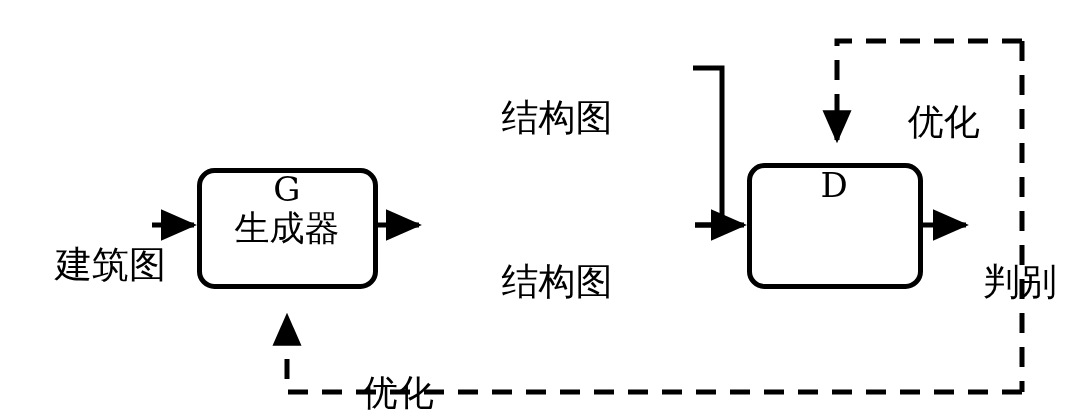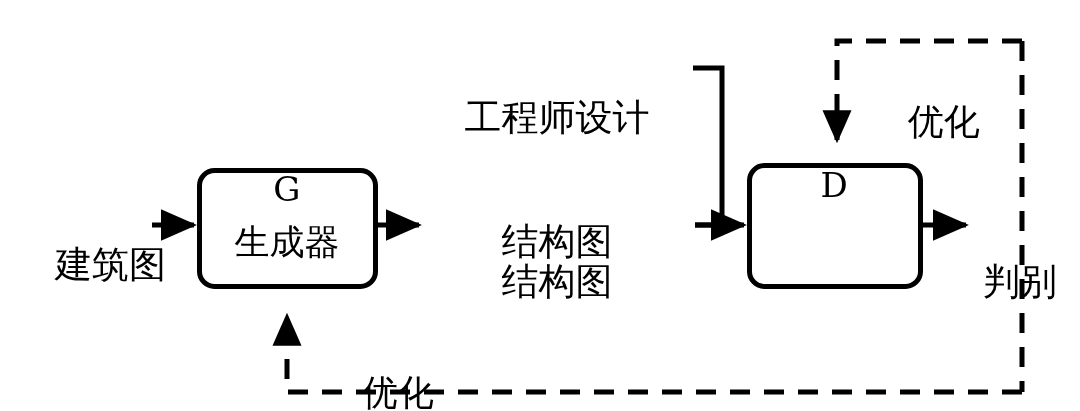--- a/index.html
+++ b/index.html
@@ -45,21 +45,21 @@
   .box-letter {
     font-family: "DejaVu Serif", "Liberation Serif", serif;
     font-size: 34px;
     display: block;
     letter-spacing: 0.5px;
   }
   .box-word {
     font-family: "DejaVu Serif", "Liberation Serif", serif;
     font-size: 35px;
     display: block;
-    margin-top: 16px;
+    margin-top: 2px;
   }
 </style>
 </head>
 <body>
 
 <div id="canvas">
 
   <svg class="layer" viewBox="0 0 1080 411" xmlns="http://www.w3.org/2000/svg">
     <defs>
       <marker id="ah" viewBox="0 0 10 10" refX="9.2" refY="5" markerWidth="7.2" markerHeight="7.2" orient="auto-start-reverse">
@@ -97,21 +97,20 @@
 
   <div class="box-text" style="left:747px; top:168px; width:175px;">
     <span class="box-letter">D</span>
   </div>
 
   <div class="lbl cjk" style="left:8px; top:203px; width:146px; font-size:37px;text-align:center;">
     <span>建筑图</span>
   </div>
 
   <div class="lbl cjk" style="left:437px; top:14px; width:240px; font-size:37px;">
-    <div>工程师设计</div>
     <div>结构图</div>
   </div>
 
   <div class="lbl cjk" style="left:437px; top:178px; width:240px; font-size:37px;">
     <div>结构图</div>
   </div>
 
   <div class="lbl cjk" style="left:968px; top:178px; width:104px; font-size:37px;">
     <div>判别</div>
   </div>

